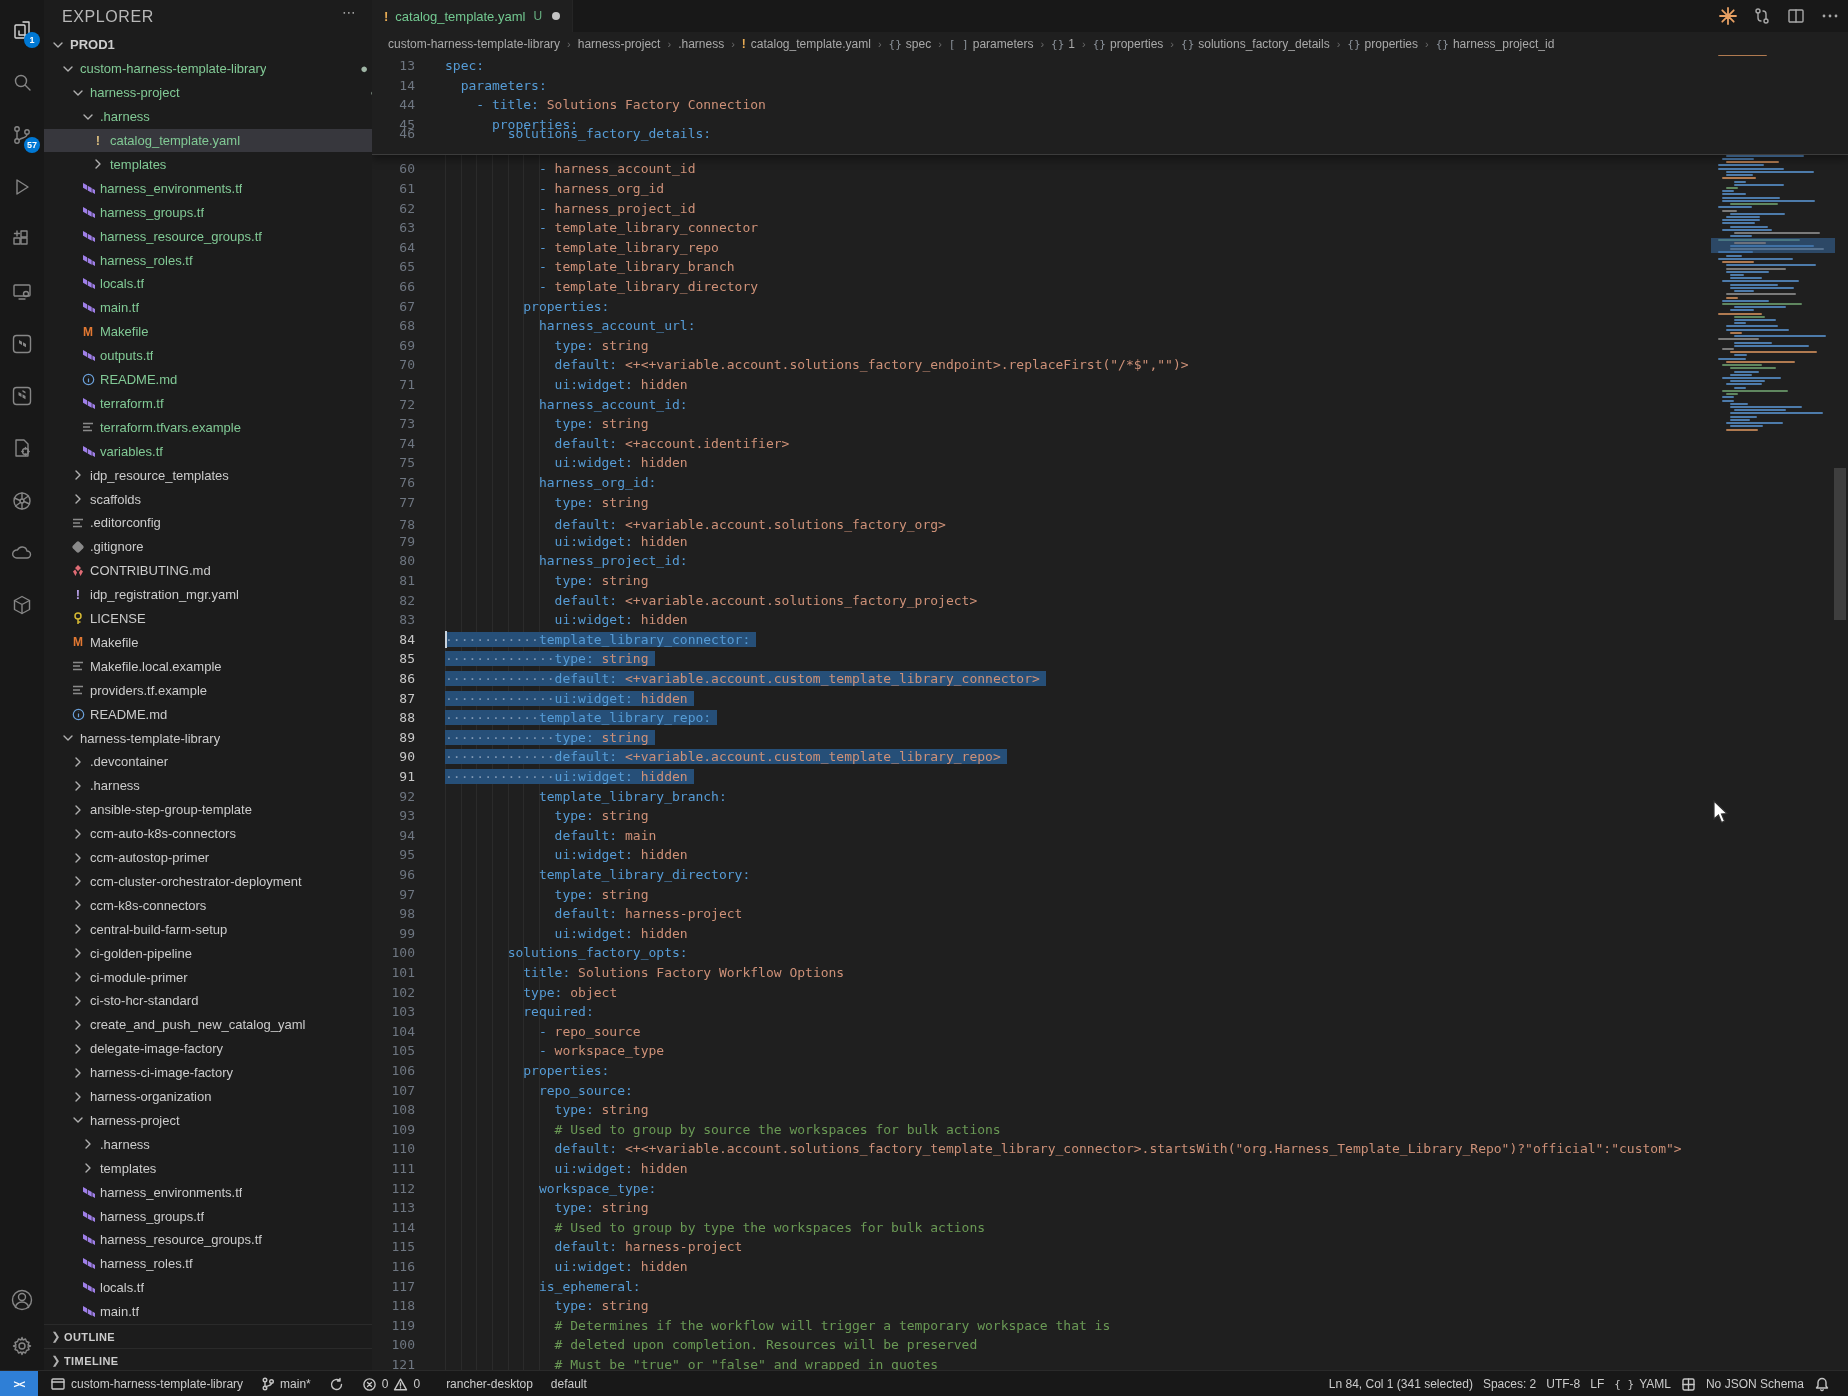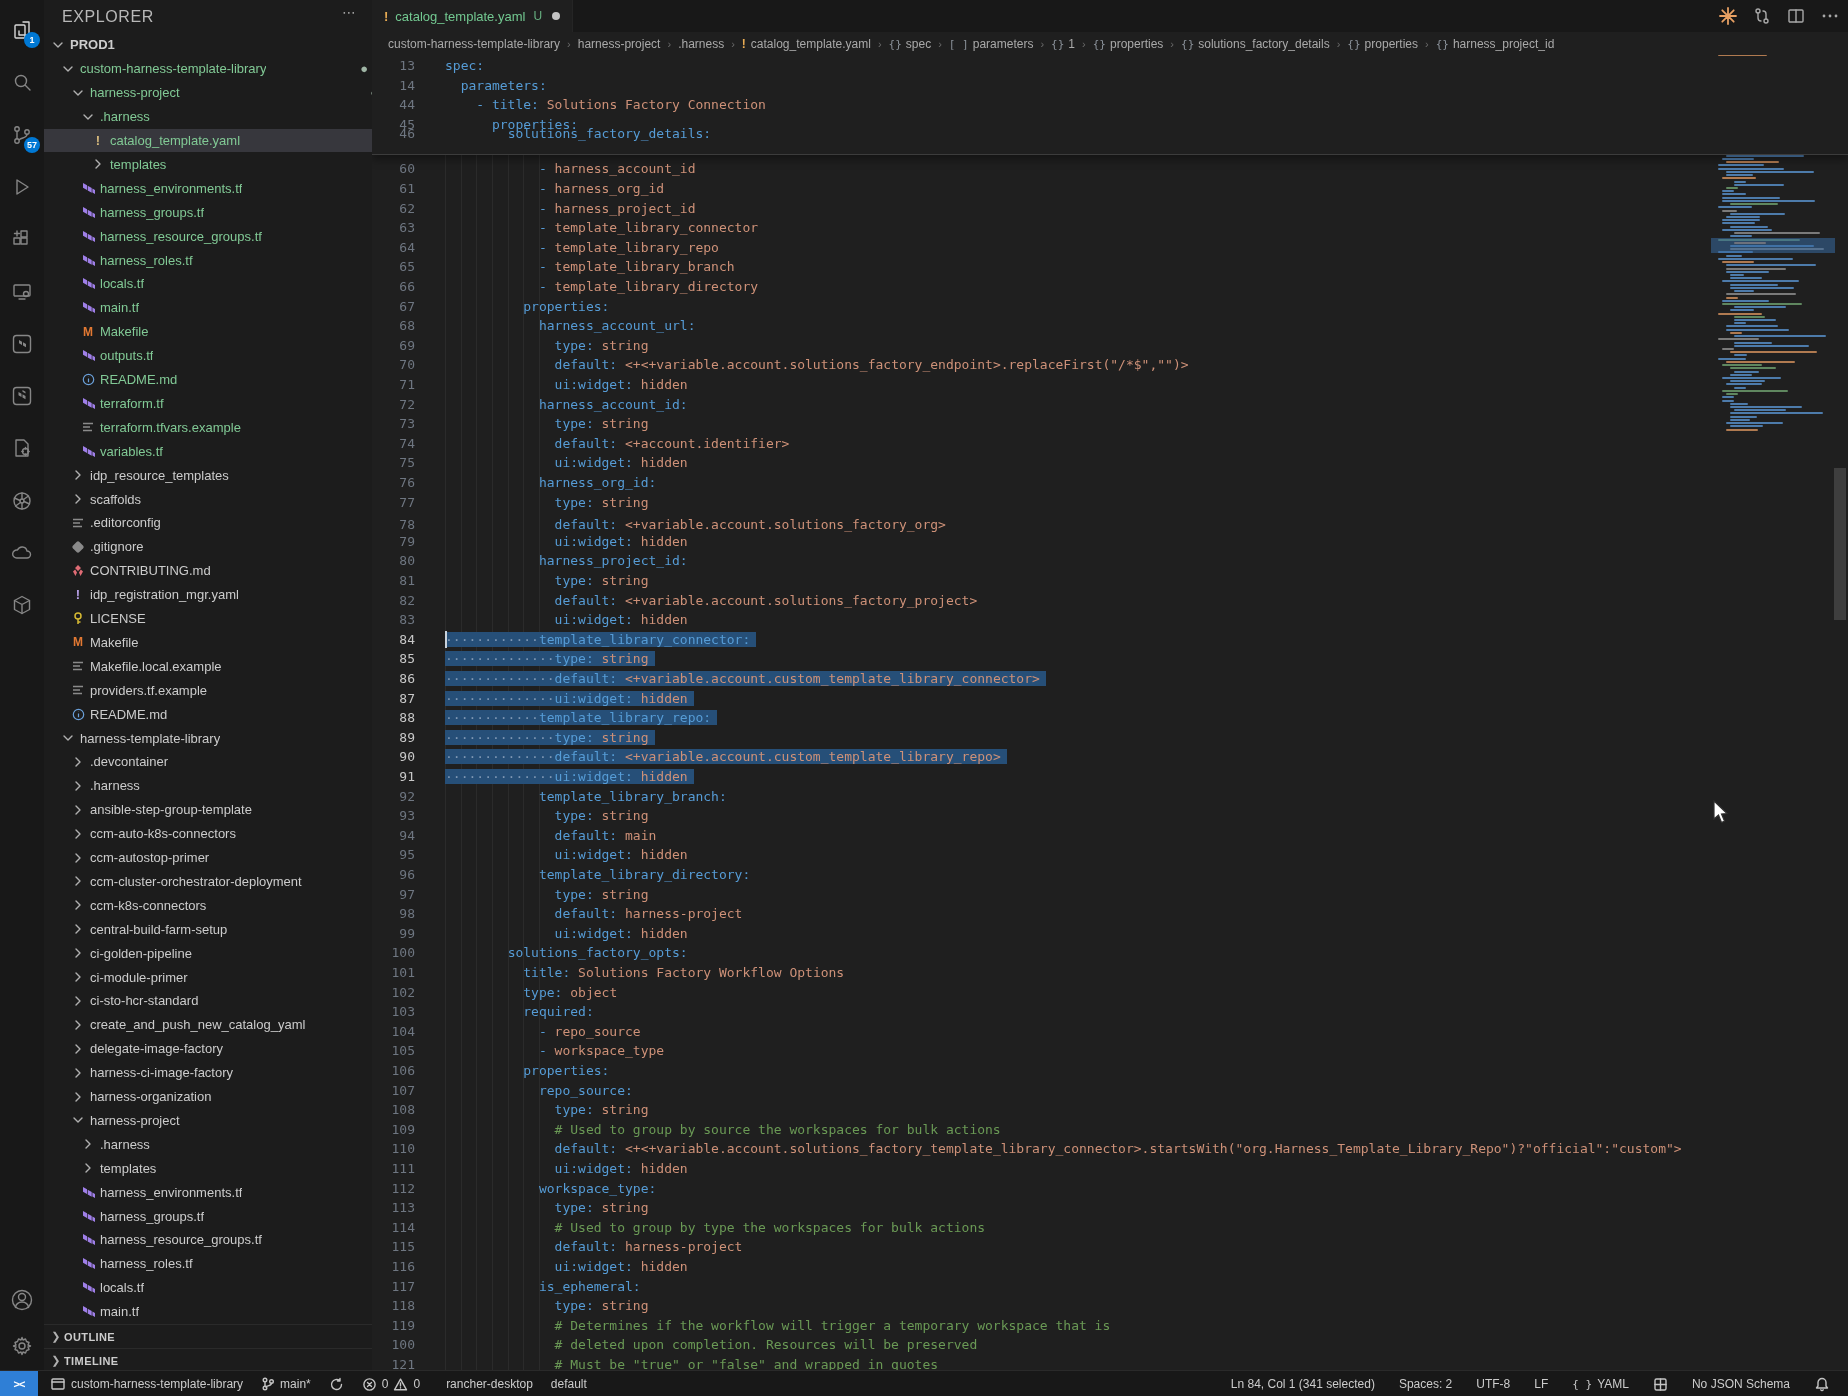--- a/index.html
+++ b/index.html
@@ -59,21 +59,21 @@
   #cursor{position:absolute;width:1.6px;height:17px;background:#c8d2dc;}
   
   #minimap{left:1711px;top:55px;width:124px;height:378px;overflow:hidden;cursor:pointer;}
   .mmbar{position:absolute;height:2px;border-radius:1px;}
   #mm-sel{position:absolute;left:0;width:124px;background:rgba(54,106,160,.55);}
   #scrollthumb{left:1834px;top:468px;width:12px;height:152px;background:rgba(121,121,121,.35);cursor:pointer;}
   
   #statusbar{left:0;top:1370px;width:1848px;height:26px;background:#181818;border-top:1px solid #2a2a2a;
              display:flex;align-items:center;font-size:12px;color:#cccccc;}
   #sb-left{display:flex;align-items:center;height:100%;flex:1;}
-  #sb-right{display:flex;align-items:center;height:100%;padding-right:14px;gap:16px;}
+  #sb-right{display:flex;align-items:center;height:100%;padding-right:14px;gap:2px;}
   .st-item{display:flex;align-items:center;gap:5px;height:100%;padding:0 4px;cursor:pointer;white-space:nowrap;}
   #remote-box{width:38px;height:100%;background:#2f7fd6;color:#fff;display:flex;align-items:center;justify-content:center;
               font-size:11px;font-weight:bold;letter-spacing:-1px;cursor:pointer;}
   .st-ic{display:flex;align-items:center;color:#c5c5c5;}
   
   #pointer{left:1711px;top:800px;width:20px;height:26px;z-index:50;pointer-events:none;}
 </style>
 </head>
 <body>
 

